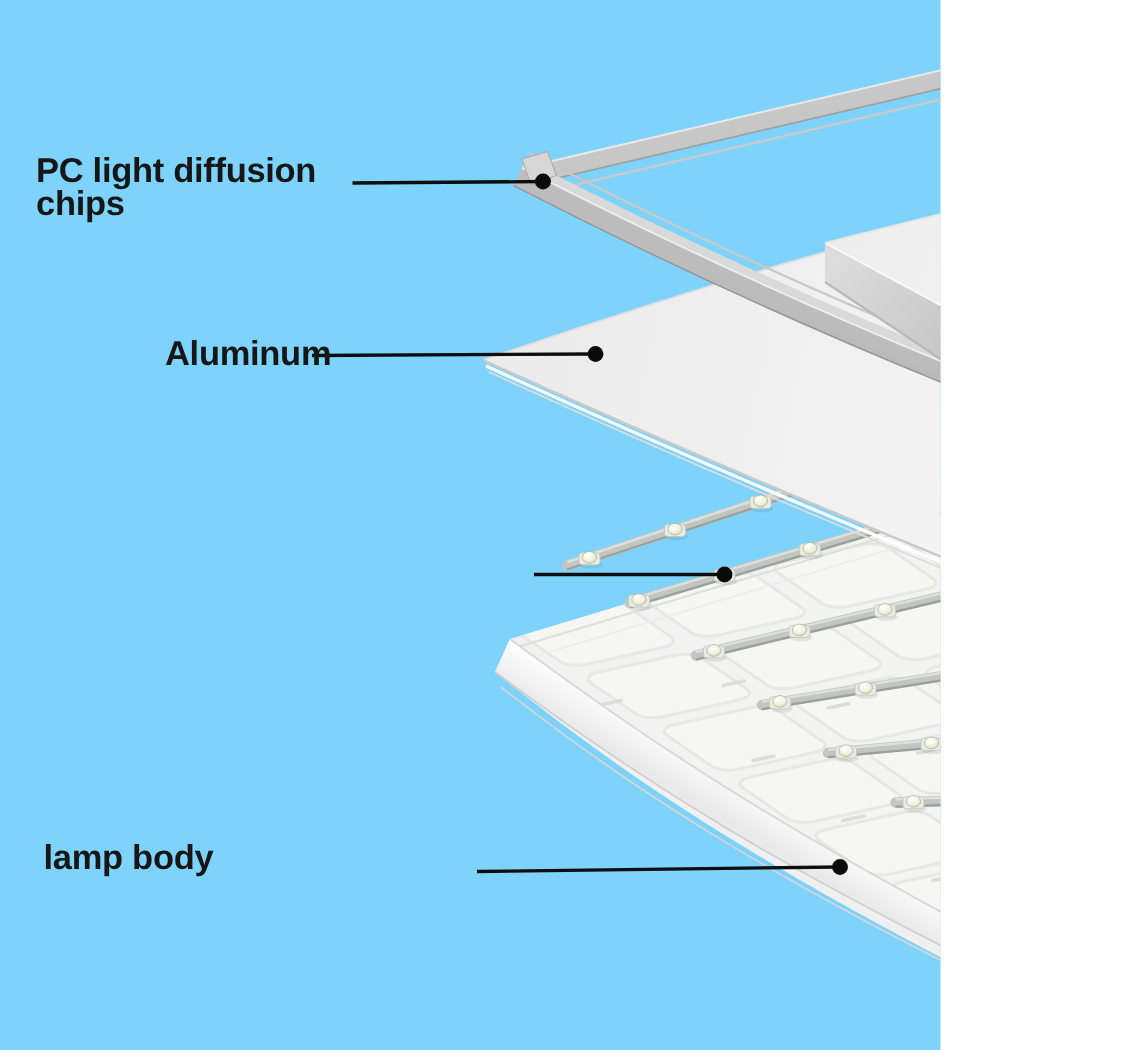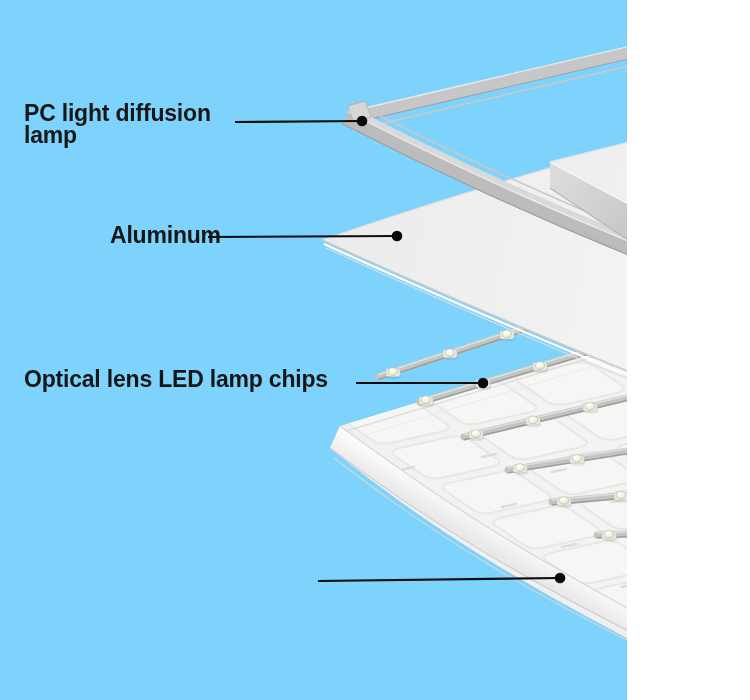--- a/index.html
+++ b/index.html
@@ -417,24 +417,22 @@
     <circle cx="397" cy="236" r="5.3" stroke="none"></circle>
     <line x1="356" y1="383" x2="483" y2="383"></line>
     <circle cx="483" cy="383" r="5.3" stroke="none"></circle>
     <line x1="318" y1="581" x2="560" y2="578"></line>
     <circle cx="560" cy="578" r="5.3" stroke="none"></circle>
   </g>
     </svg>
 
 <div class="label" style="left:24px;top:102px">
   <span>PC light diffusion</span>
-  <span>lamp</span>
+  <span>chips</span>
 </div>
 <div class="label" style="left:110px;top:224px">
   <span>Aluminum</span>
 </div>
-<div class="label" style="left:24px;top:368px">
-  <span>Optical lens LED lamp chips</span>
+<div class="label" style="left:29px;top:560px">
+  <span>lamp body</span>
 </div>
-<div class="label" style="left:29px;top:560px">
+
 </div>
 
-</div>
-
 </body></html>

